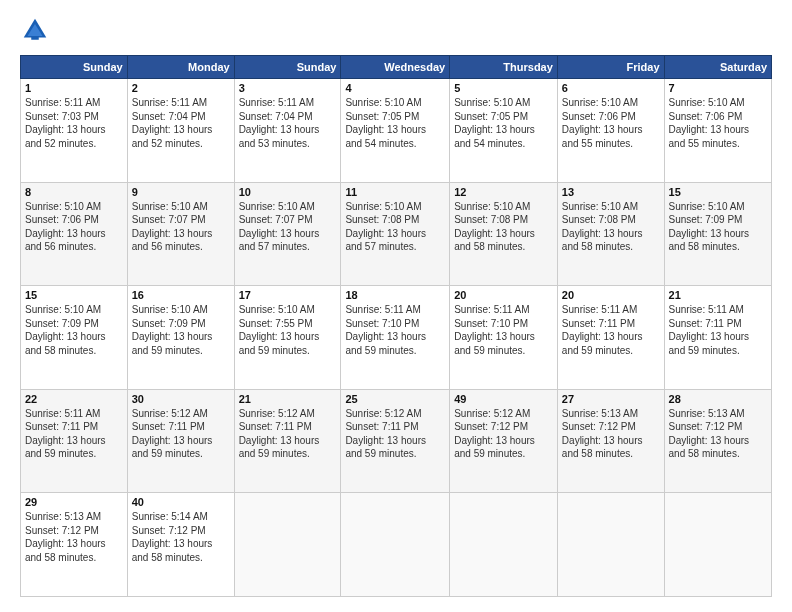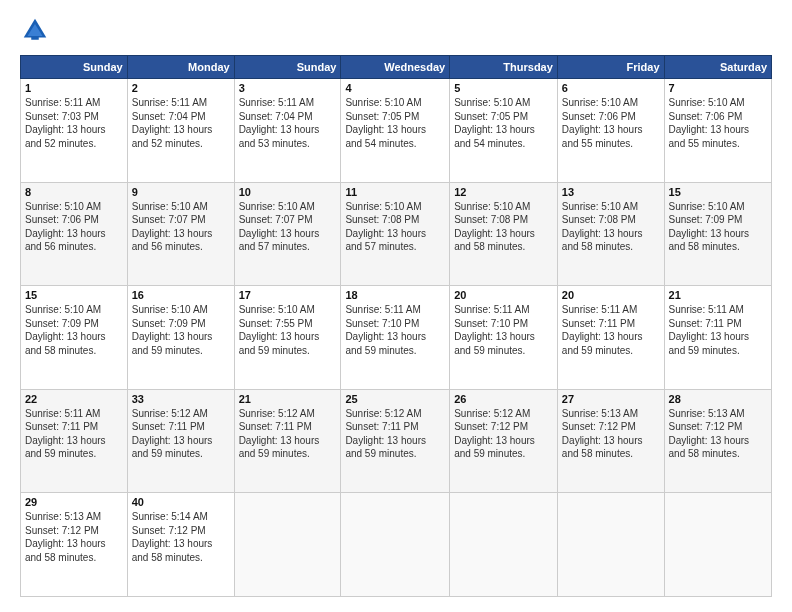--- a/index.html
+++ b/index.html
@@ -283,42 +283,42 @@
         </tr>
         <tr>
           <td>
             <span class="day-num">22</span>
             <div class="day-info">Sunrise: 5:11 AM
 Sunset: 7:11 PM
 Daylight: 13 hours
 and 59 minutes.</div>
           </td>
           <td>
-            <span class="day-num">33</span>
+            <span class="day-num">30</span>
             <div class="day-info">Sunrise: 5:12 AM
 Sunset: 7:11 PM
 Daylight: 13 hours
 and 59 minutes.</div>
           </td>
           <td>
             <span class="day-num">21</span>
             <div class="day-info">Sunrise: 5:12 AM
 Sunset: 7:11 PM
 Daylight: 13 hours
 and 59 minutes.</div>
           </td>
           <td>
             <span class="day-num">25</span>
             <div class="day-info">Sunrise: 5:12 AM
 Sunset: 7:11 PM
 Daylight: 13 hours
 and 59 minutes.</div>
           </td>
           <td>
-            <span class="day-num">26</span>
+            <span class="day-num">49</span>
             <div class="day-info">Sunrise: 5:12 AM
 Sunset: 7:12 PM
 Daylight: 13 hours
 and 59 minutes.</div>
           </td>
           <td>
             <span class="day-num">27</span>
             <div class="day-info">Sunrise: 5:13 AM
 Sunset: 7:12 PM
 Daylight: 13 hours

